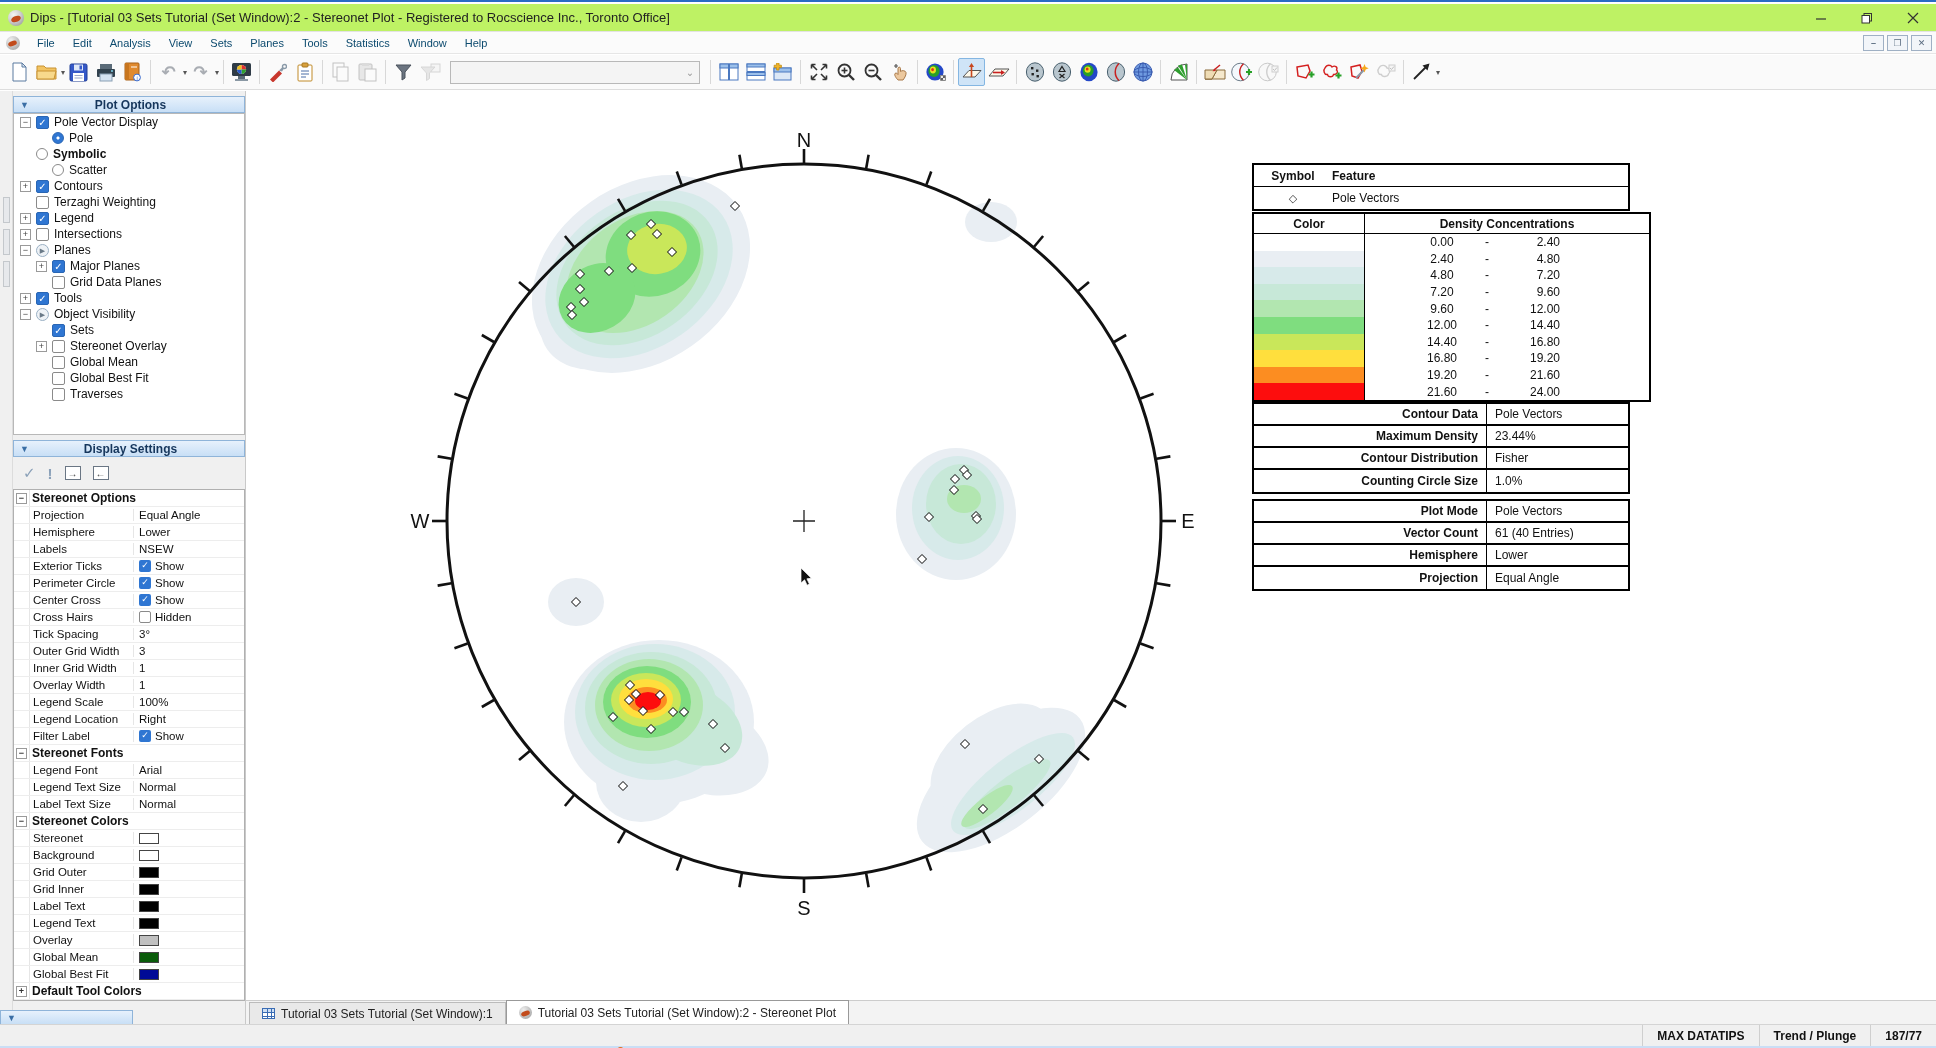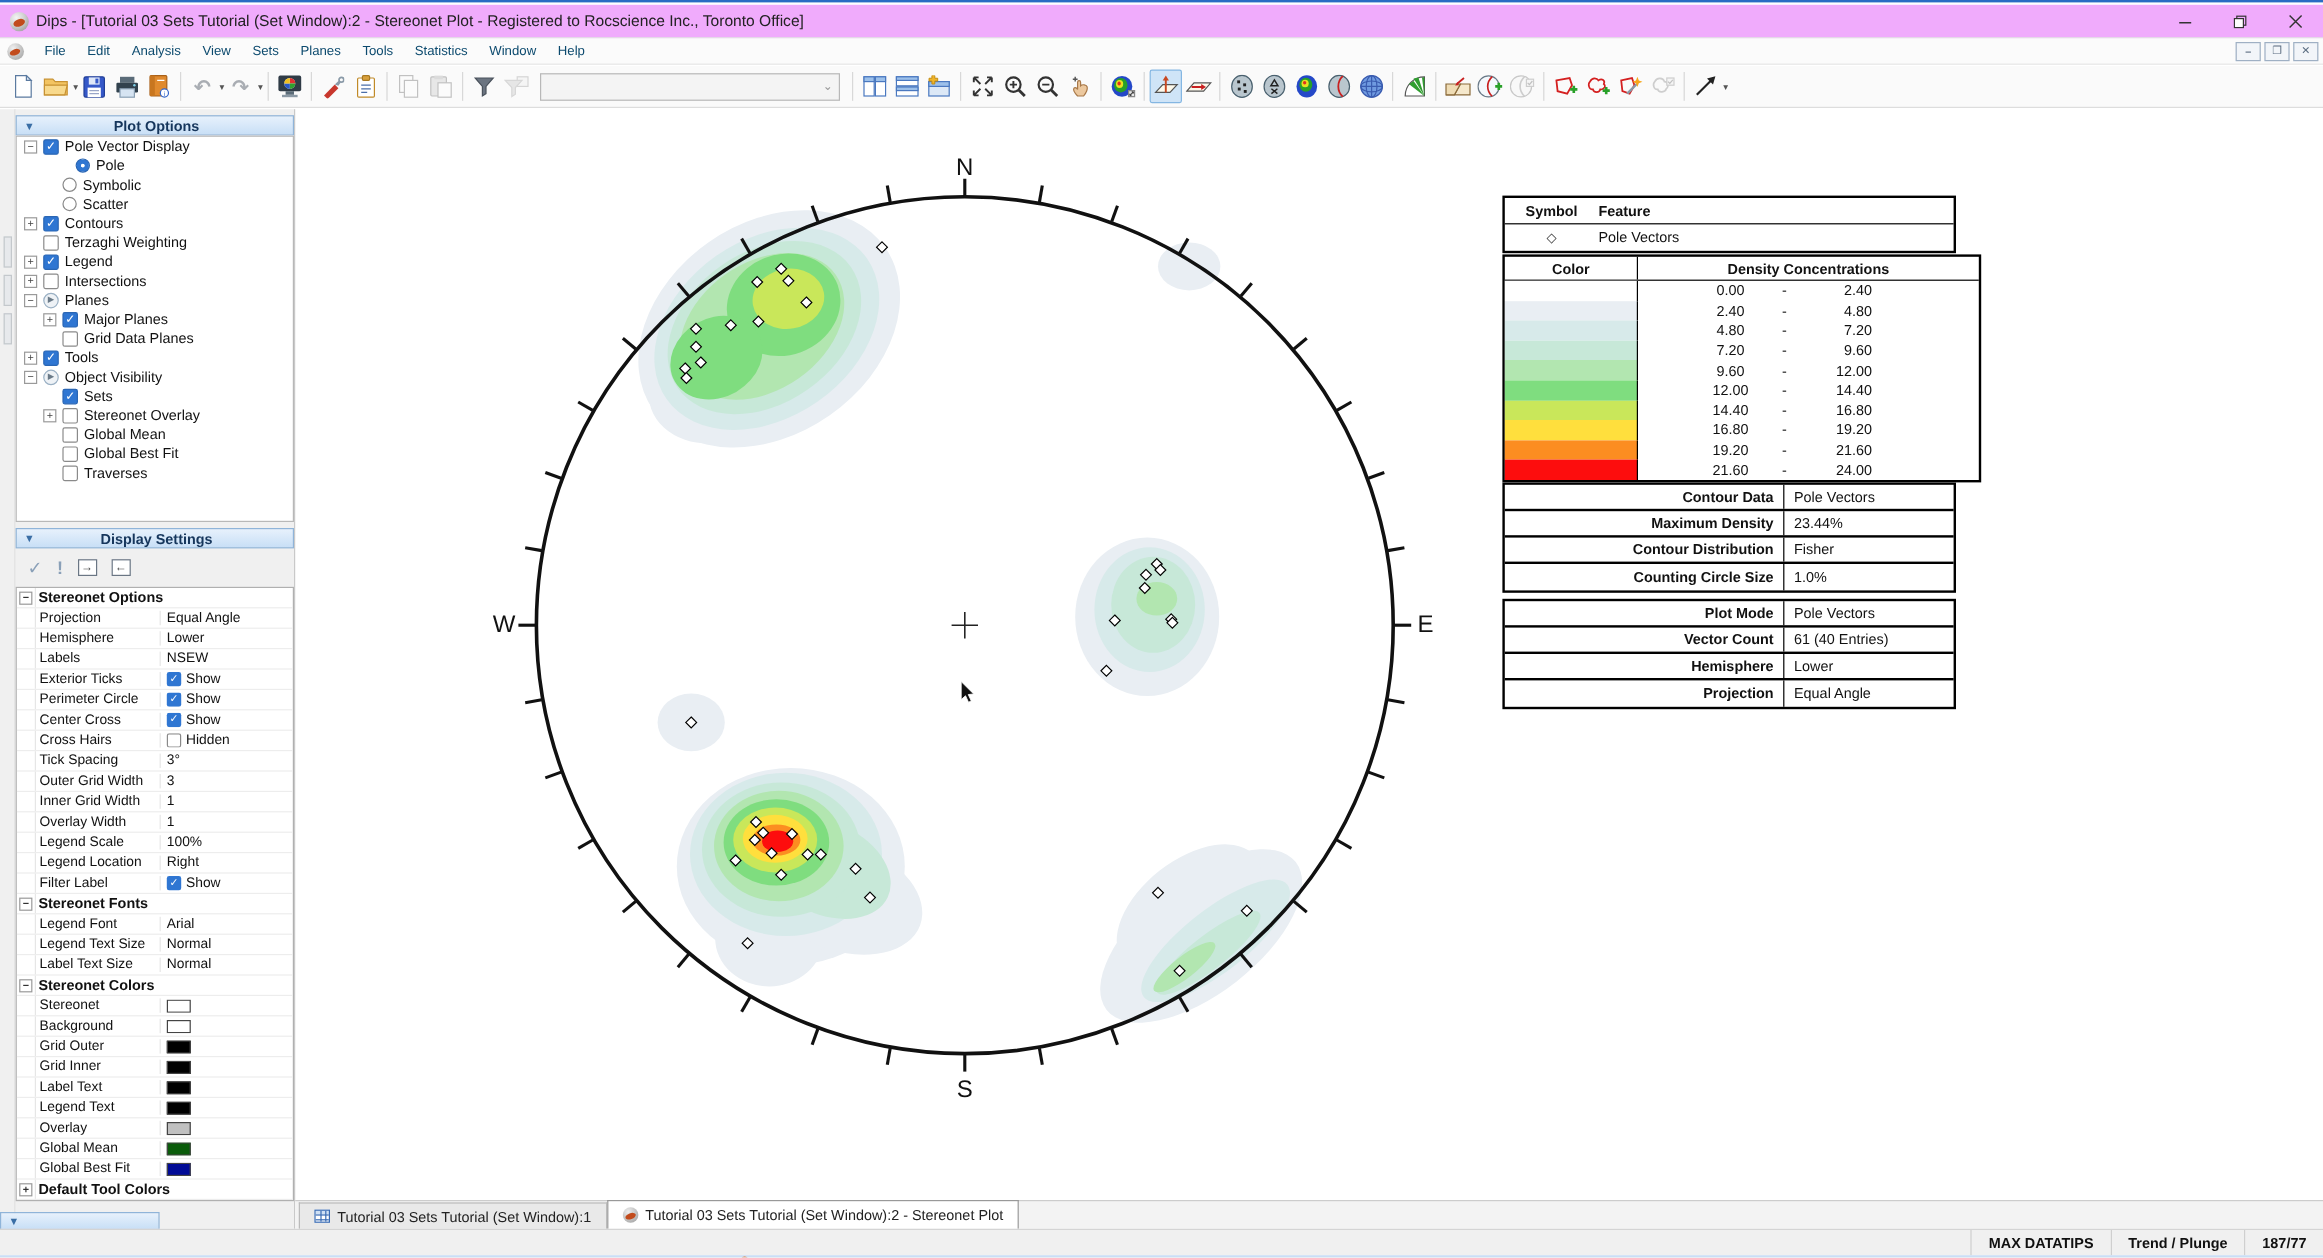--- a/index.html
+++ b/index.html
@@ -1,19 +1,19 @@
 <!DOCTYPE html>
 <html><head>
 <meta charset="utf-8">
 <style>
   html,body{margin:0;padding:0;background:#e8e8e8;}
   *{box-sizing:border-box;font-family:"Liberation Sans","DejaVu Sans",sans-serif;}
   .app{position:relative;width:1936px;height:1048px;background:#fff;overflow:hidden;border-top:2px solid #2a6cc4;}
   
-  .titlebar{position:absolute;left:0;top:2px;width:100%;height:28px;background:#f0abfc;display:flex;align-items:center;border-bottom:1px solid #e3e3e3;}
+  .titlebar{position:absolute;left:0;top:2px;width:100%;height:28px;background:#bef264;display:flex;align-items:center;border-bottom:1px solid #e3e3e3;}
   .appicon{width:16px;height:16px;border-radius:50%;margin:0 6px 0 8px;background:radial-gradient(circle at 35% 30%,#f4f4f4 0%,#cfcfcf 45%,#8c8c8c 100%);position:relative;flex:0 0 auto;}
   .appicon:after{content:"";position:absolute;left:3px;top:6px;width:10px;height:6px;border-radius:50%;background:#c24b1c;transform:rotate(-20deg);}
   .titletext{font-size:13px;color:#222;white-space:nowrap;}
   .wincontrols{margin-left:auto;display:flex;height:100%;}
   .wbtn{width:46px;height:100%;display:flex;align-items:center;justify-content:center;font-size:13px;color:#333;}
   .wbtn svg{display:block}
   
   .menubar{position:absolute;left:0;top:30px;width:100%;height:22px;background:#fbfbfb;display:flex;align-items:center;border-bottom:1px solid #e6e6e6;}
   .menuicon{width:14px;height:14px;border-radius:50%;margin:0 8px 0 6px;background:radial-gradient(circle at 35% 30%,#f0f0f0,#9a9a9a);position:relative;}
   .menuicon:after{content:"";position:absolute;left:2px;top:5px;width:9px;height:5px;border-radius:50%;background:#c24b1c;transform:rotate(-20deg);}
@@ -464,26 +464,26 @@
     <div class="phead" style="top:5px">
       <span class="tri">▼</span>
       <span class="ptitle">Plot Options</span>
     </div>
     <div class="treebox" id="treebox">
         <div class="trow" style="padding-left: 6px;">
           <span class="expander">−</span>
           <span class="cbx on">✓</span>
           <span>Pole Vector Display</span>
         </div>
-        <div class="trow" style="padding-left: 33px;">
+        <div class="trow" style="padding-left: 22px;">
           <span style="width: 16px; flex: 0 0 auto;"></span>
           <span class="rad on"></span>
           <span>Pole</span>
         </div>
-        <div class="trow" style="padding-left: 22px;">
+        <div class="trow" style="padding-left: 6px; font-weight: bold;">
           <span style="width: 16px; flex: 0 0 auto;"></span>
           <span class="rad off"></span>
           <span>Symbolic</span>
         </div>
         <div class="trow" style="padding-left: 22px;">
           <span style="width: 16px; flex: 0 0 auto;"></span>
           <span class="rad off"></span>
           <span>Scatter</span>
         </div>
         <div class="trow" style="padding-left: 6px;">

